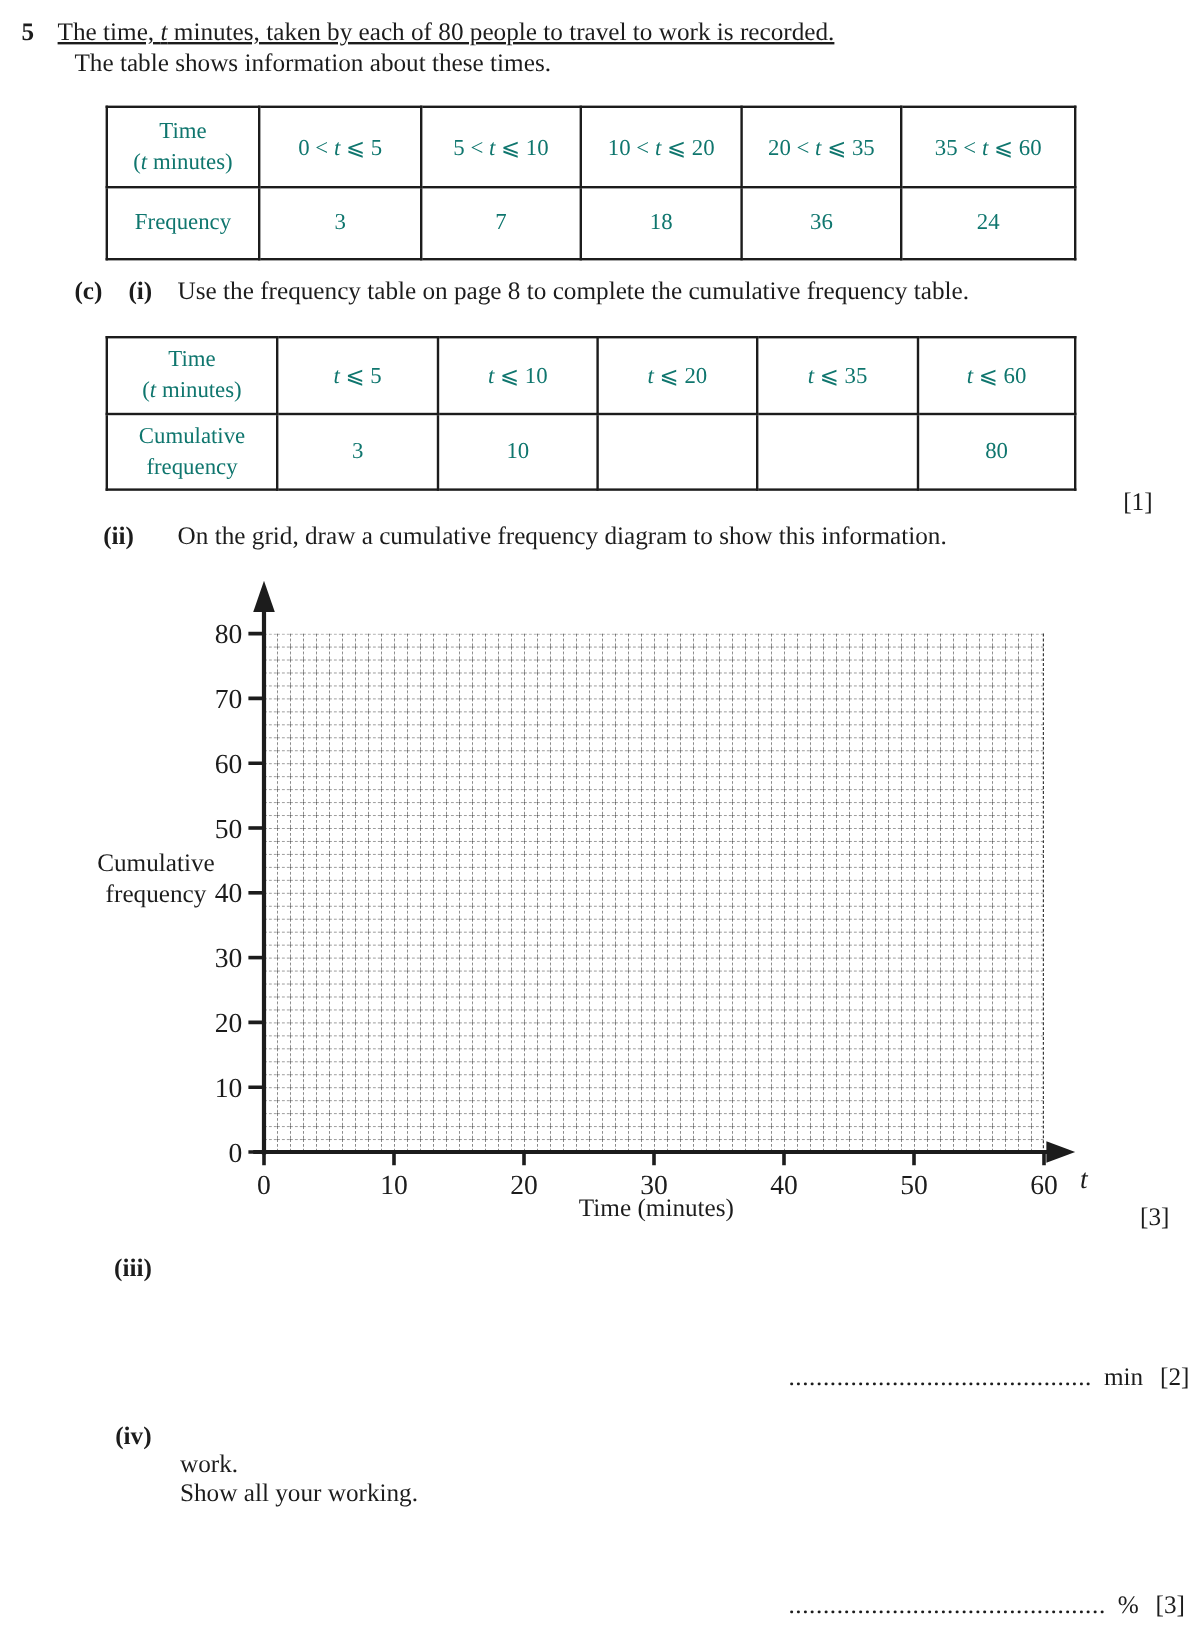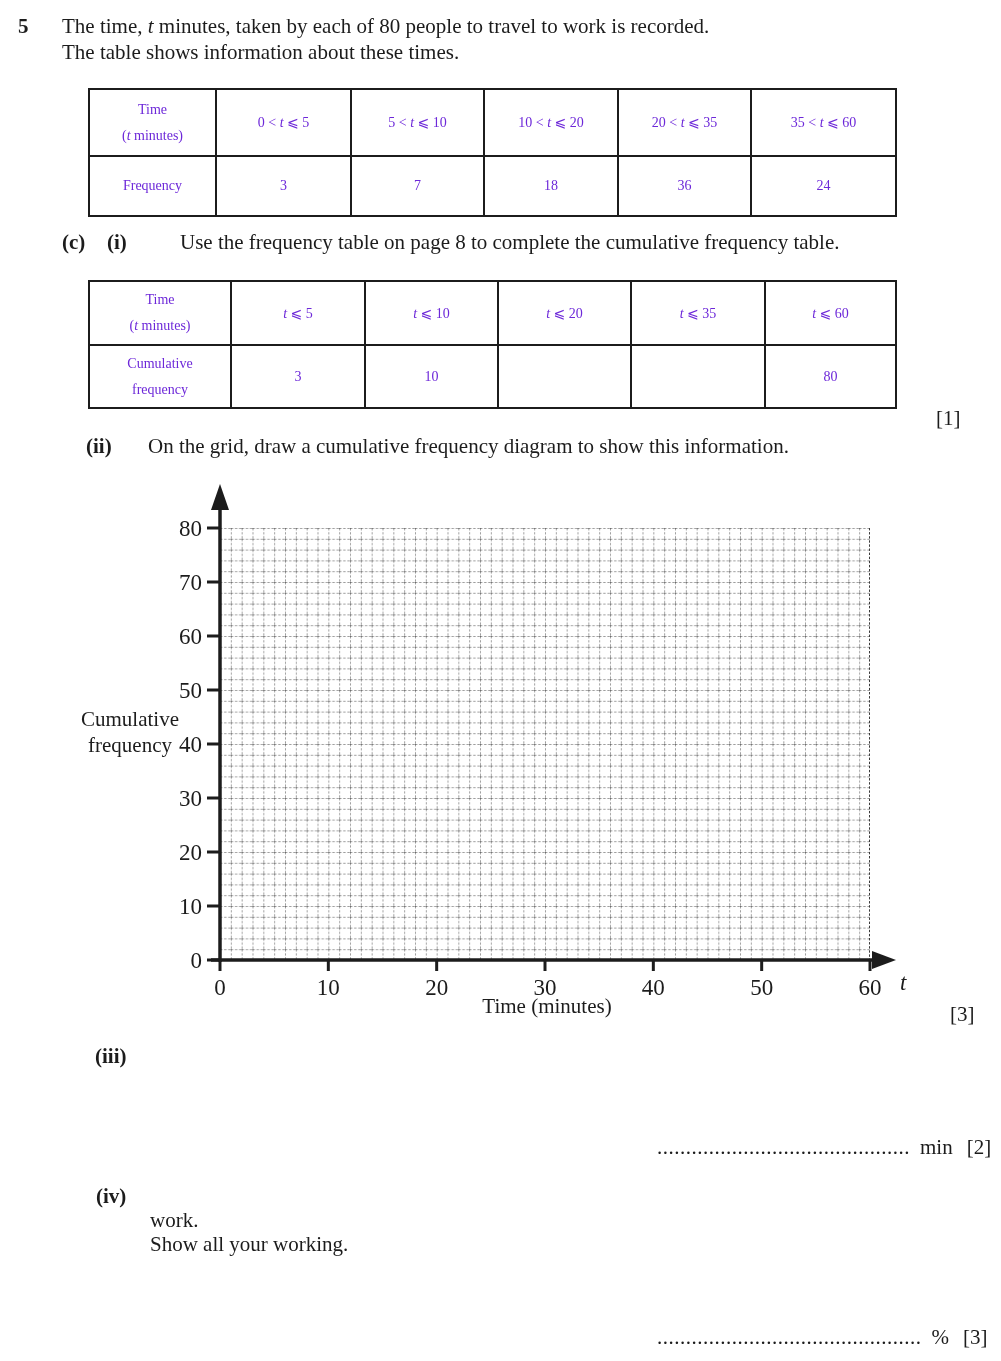--- a/index.html
+++ b/index.html
@@ -6,42 +6,42 @@
   .page{
     position:relative;width:1001px;height:1361px;background:#fff;
     font-family:"Liberation Serif","DejaVu Serif",serif;
     color:#1c1c1c;font-size:21px;
   }
   .abs{position:absolute;white-space:nowrap;}
   .b{font-weight:bold;}
   .it{font-style:italic;}
   table.extable{
     position:absolute;border-collapse:collapse;table-layout:fixed;
-    font-size:14px;color:#6d28d9;
+    font-size:19px;color:#0f766e;
   }
   table.extable td{
     border:2px solid #1c1c1c;text-align:center;vertical-align:middle;
     padding:0;overflow:hidden;
   }
   td.lblcell{text-align:left;padding-left:11px;line-height:26px;}
   td.dbl{border-right:6px double #1c1c1c;}
   .ylab{line-height:26px;text-align:center;}
   .xlab{text-align:center;}
   .ansline{font-size:21px;letter-spacing:0.5px;}
   .ansline .unit{margin-left:10px;letter-spacing:0;}
   .ansline .mark{margin-left:14px;letter-spacing:0;}
   svg text{font-family:"Liberation Serif","DejaVu Serif",serif;fill:#1c1c1c;}
 </style>
 </head>
 <body>
 
 <div class="page">
 
   <div class="abs b" style="left:18px;top:14px;">5</div>
-  <div class="abs" style="left:62px;top:14px;"><span>The time, </span><span class="it">t</span><span> minutes, taken by each of 80 people to travel to work is recorded.</span></div>
+  <div class="abs" style="left:48px;top:14px;text-decoration:underline;"><span>The time, </span><span class="it">t</span><span> minutes, taken by each of 80 people to travel to work is recorded.</span></div>
   <div class="abs" style="left:62px;top:40px;">The table shows information about these times.</div>
 
   <table class="extable" style="left:88px;top:88px;width:807px;">
     <colgroup>
       <col style="width:127px">
         <col style="width:135px">
         <col style="width:133px">
       <col style="width:134px">
         <col style="width:133px">
         <col style="width:145px">
@@ -64,21 +64,21 @@
       <td>7</td>
       <td>18</td>
       <td>36</td>
       <td>24</td>
     </tr>
   </tbody>
     </table>
 
   <div class="abs b" style="left:62px;top:230px;">(c)</div>
   <div class="abs b" style="left:107px;top:230px;">(i)</div>
-  <div class="abs" style="left:148px;top:230px;margin-left:32px;">Use the frequency table on page 8 to complete the cumulative frequency table.</div>
+  <div class="abs" style="left:148px;top:230px;">Use the frequency table on page 8 to complete the cumulative frequency table.</div>
 
   <table class="extable" style="left:88px;top:280px;width:807px;">
     <colgroup>
       <col style="width:142px">
         <col style="width:134px">
         <col style="width:133px">
       <col style="width:133px">
         <col style="width:134px">
         <col style="width:131px">
     </colgroup>

